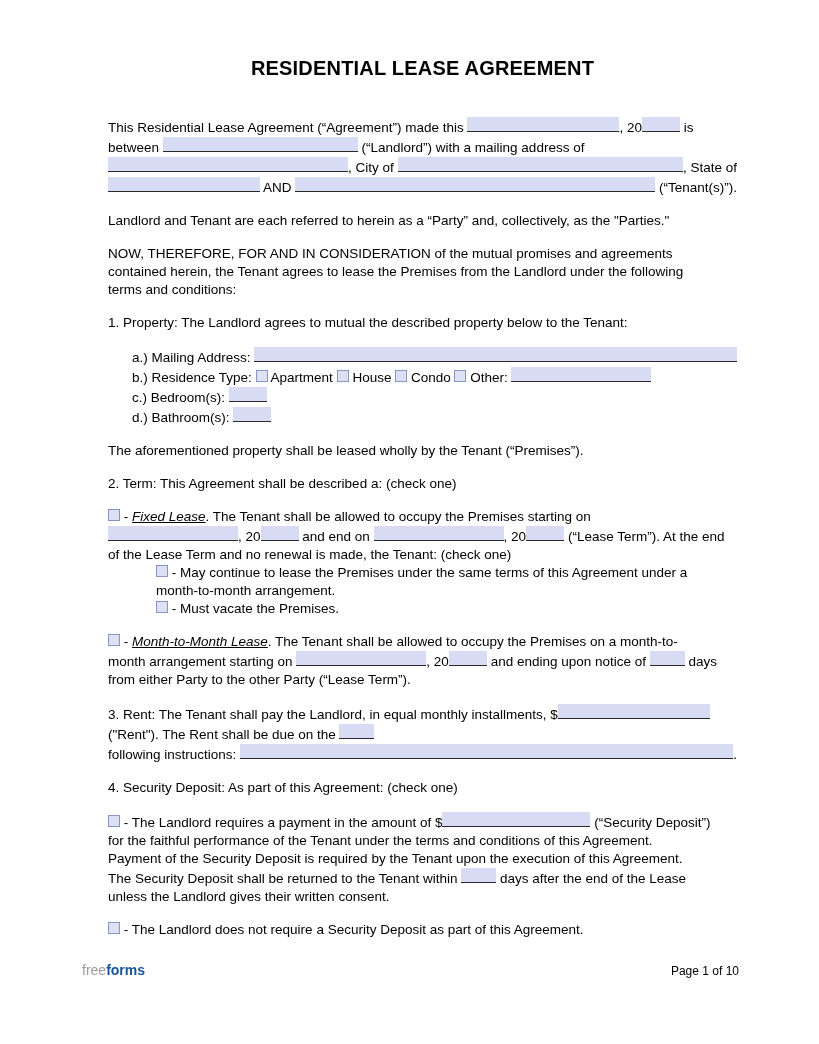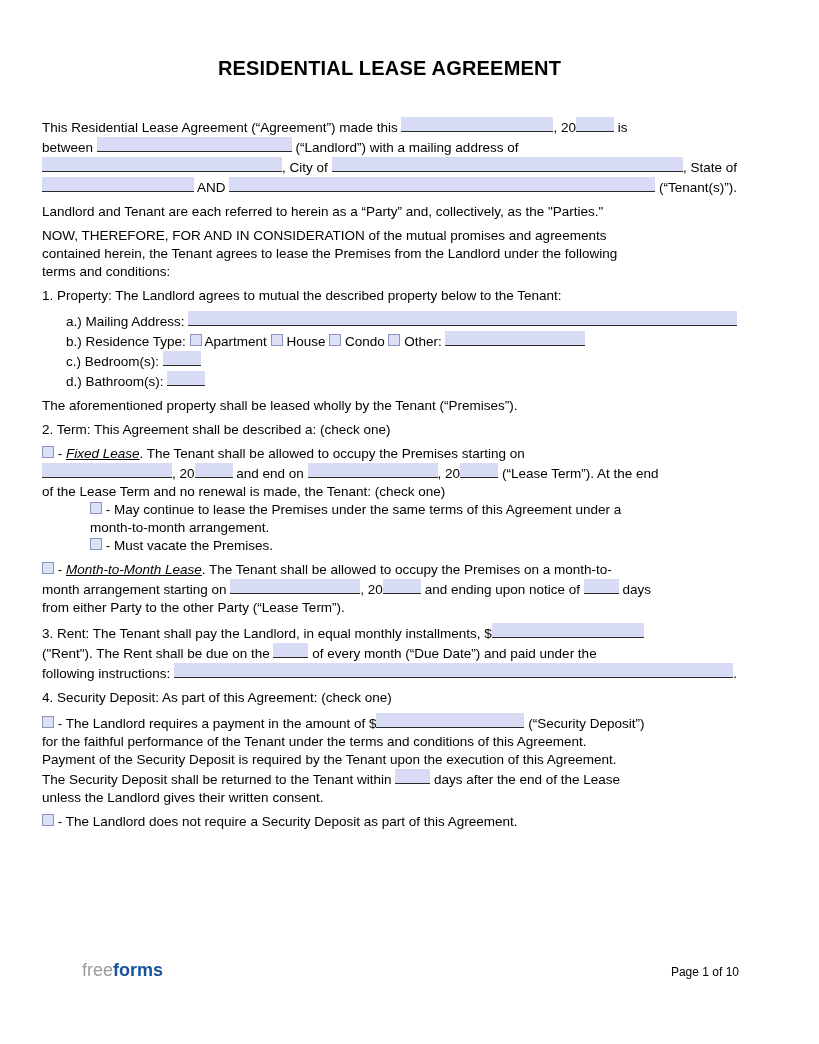--- a/index.html
+++ b/index.html
@@ -8,38 +8,38 @@
     --checkbox-border:#8b94c0;
     --underline:#2a2a2a;
     --logo-free-color:#9b9b9b;
     --logo-forms-color:#17549b;
   }
   html,body{margin:0;padding:0;background:#ffffff;}
   .page{
     position:relative;
     width:819px;height:1044px;
     box-sizing:border-box;
-    padding:56px 82px 0 42px;
+    padding:56px 82px 0 108px;
     background:#ffffff;
     font-family:"Liberation Sans","DejaVu Sans",sans-serif;
     font-size:13.5px;
     line-height:18px;
     color:#000;
     overflow:hidden;
   }
   h1.doc-title{
     margin:0;
     font-size:20px;
     line-height:24px;
     text-align:center;
     font-weight:bold;
     letter-spacing:0.2px;
   }
   .content{margin-top:37px;}
-  .block{margin-top:6px;}
+  .block{margin-top:15px;}
   .block:first-child{margin-top:0;}
   .line{display:flex;align-items:baseline;}
   .tx,.b,.iu{white-space:pre;flex:0 0 auto;}
   .b{font-weight:normal;}
   .iu{font-style:italic;text-decoration:underline;}
   .blank{
     display:inline-block;
     background:var(--field-fill);
     border-bottom:1px solid var(--underline);
     height:15px;
@@ -56,21 +56,21 @@
     margin-bottom:-2px;
     flex-shrink:0;
   }
   .footer{
     position:absolute;
     left:82px;right:80px;top:958px;
     display:flex;
     justify-content:space-between;
     align-items:baseline;
   }
-  .logo{font-size:18px;line-height:24px;}
+  .logo{font-size:14px;line-height:24px;}
   .logo-free{color:var(--logo-free-color);}
   .logo-forms{color:var(--logo-forms-color);font-weight:bold;}
   .pagenum{font-size:12px;}
 </style>
 </head>
 <body>
 
 <div class="page">
   <h1 class="doc-title">RESIDENTIAL LEASE AGREEMENT</h1>
   <div class="content">
@@ -213,21 +213,20 @@
       </div>
       <div class="block">
         <div class="line">
           <span class="b">3. Rent</span>
           <span class="tx">: The Tenant shall pay the Landlord, in equal monthly installments, $</span>
           <span class="blank" style="width: 152px;"></span>
         </div>
         <div class="line">
           <span class="tx">("Rent"). The Rent shall be due on the </span>
           <span class="blank" style="width: 35px;"></span>
-          <span class="tx"> of every month (“Due Date”) and paid under the</span>
         </div>
         <div class="line">
           <span class="tx">following instructions: </span>
           <span class="blank flex1"></span>
           <span class="tx">.</span>
         </div>
       </div>
       <div class="block">
         <div class="line">
           <span class="b">4. Security Deposit</span>

